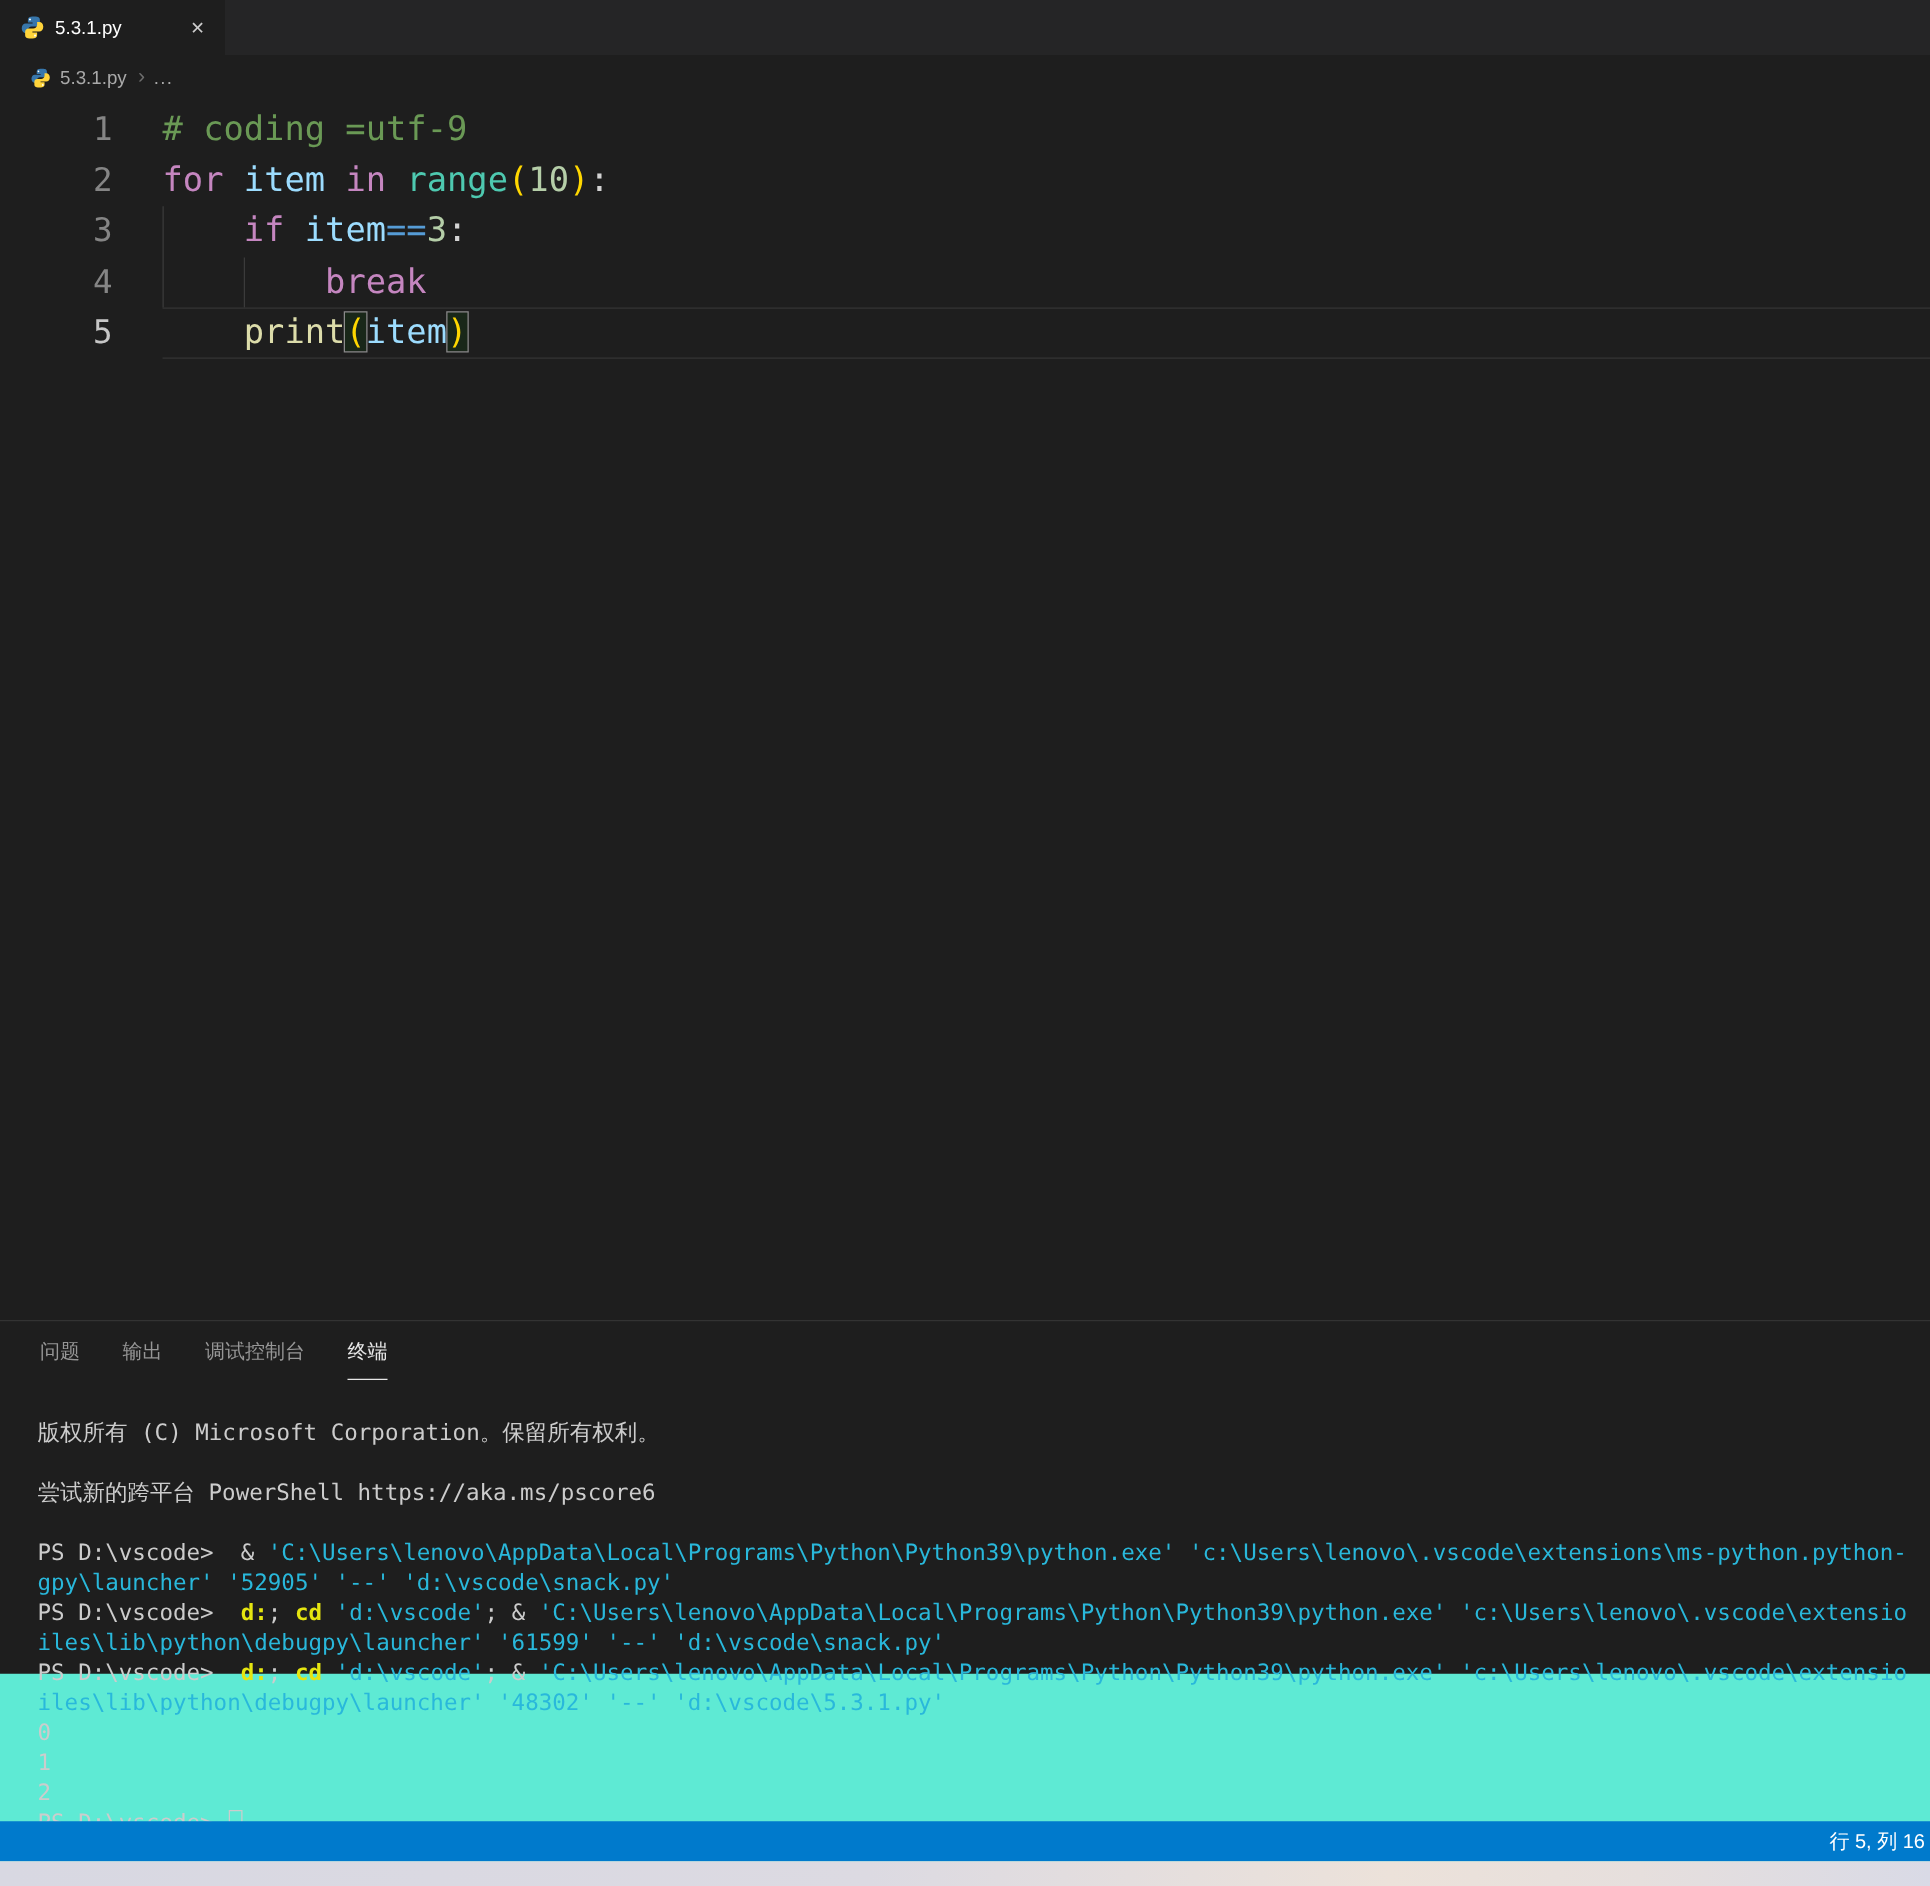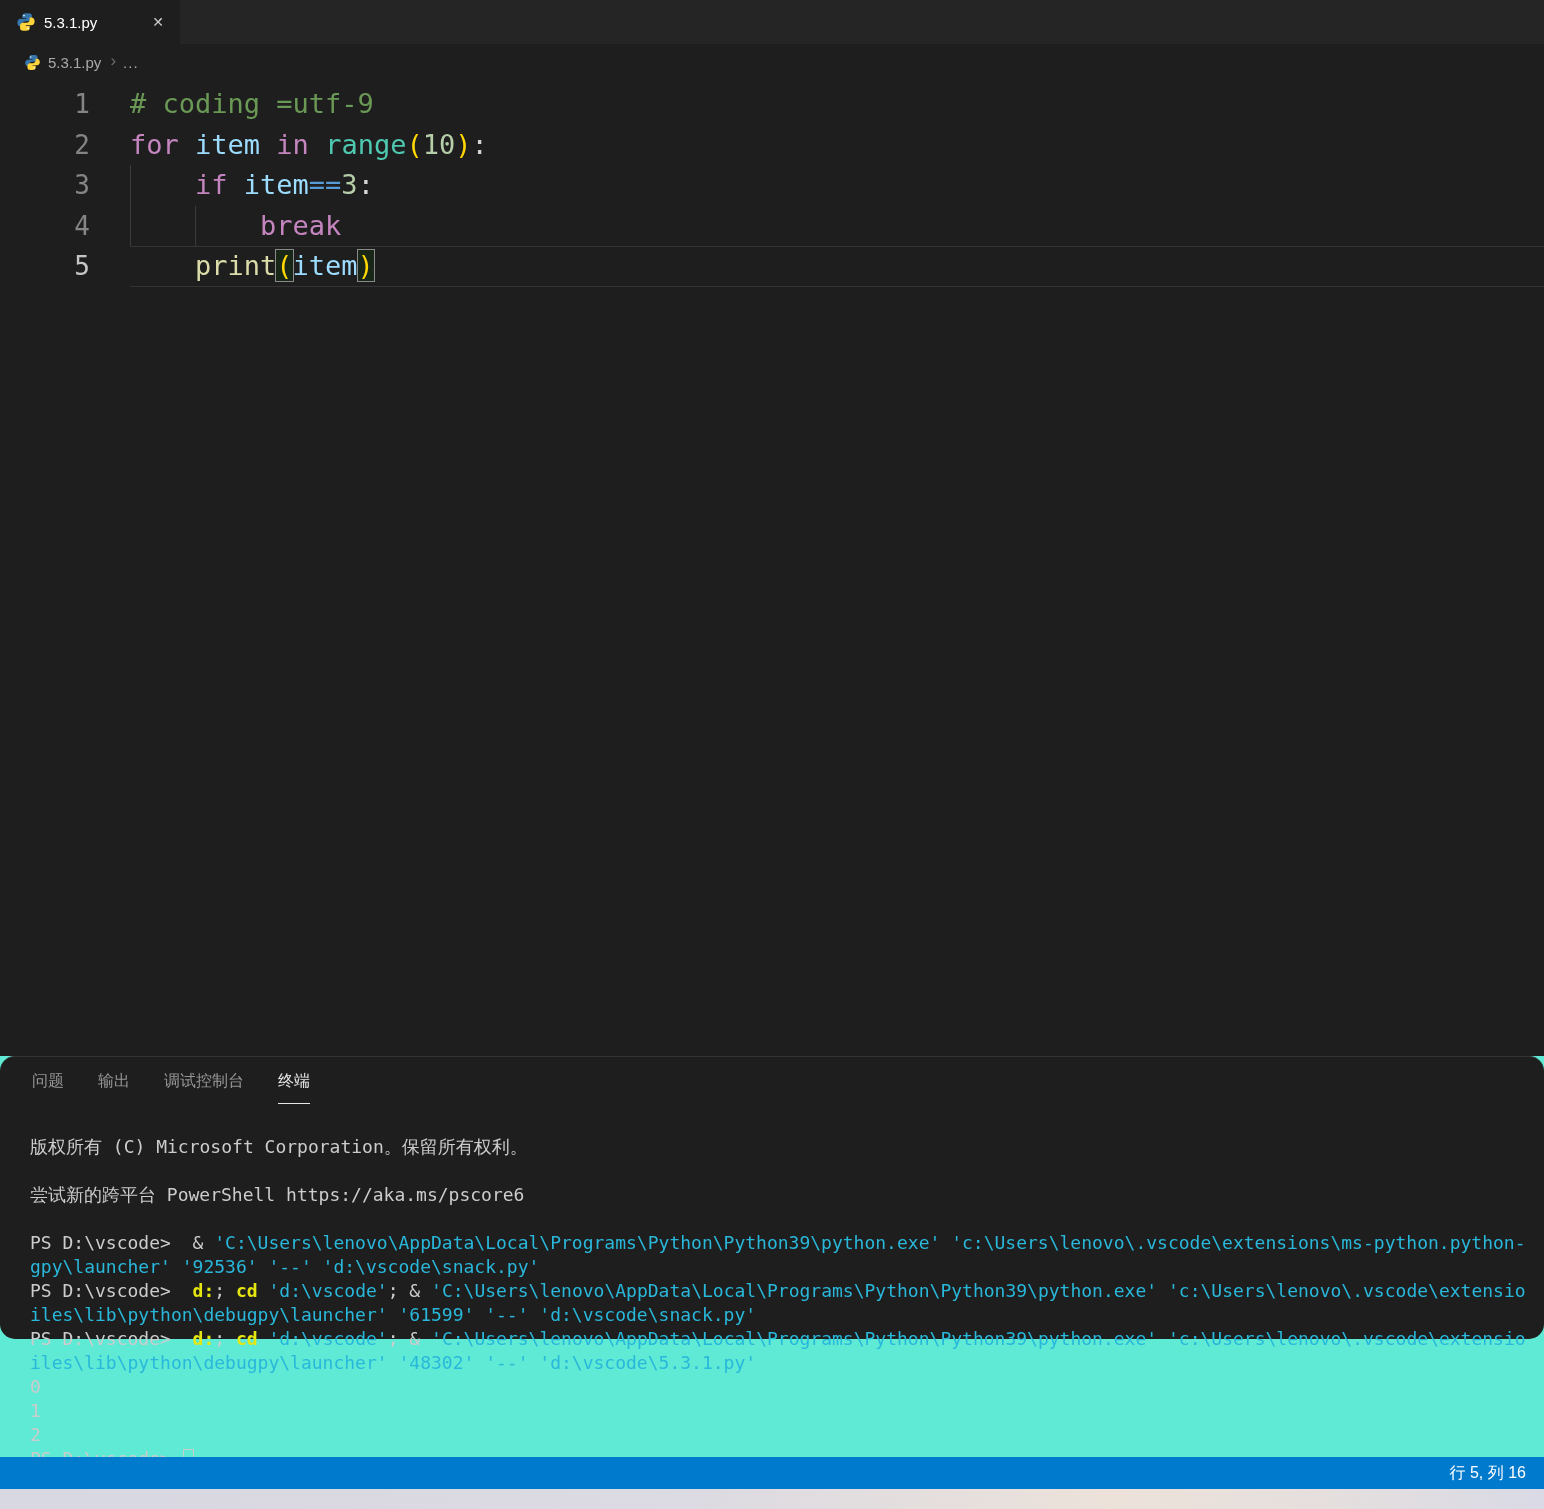--- a/index.html
+++ b/index.html
@@ -45,37 +45,37 @@
   .tk-br      { color:#ffd700; }
   .match { outline:1px solid #8a8a8a; background:rgba(0,100,0,0.14); }
   .indent-guide { position:absolute; width:1px; background:#3b3b3b; }
   .guide-1 { left:130px; top:85px; height:81px; }
   .guide-2 { left:195px; top:125.5px; height:40.5px; }
   .current-line-box { position:absolute; left:130px; right:0; top:166px; height:40.5px;
                       border-top:1px solid #343434; border-bottom:1px solid #343434; }
 
   
   .panel { position:absolute; left:0; top:1056px; width:100%; height:283px; background:#1e1e1e;
-           border-top:1px solid #333333;border-radius:15px; }
+           border-top:1px solid #333333; }
   .panel-tabs { position:absolute; left:32px; top:14px; display:flex; gap:34px; }
   .ptab { color:#969696; font-size:16px; padding-bottom:11px; cursor:pointer; white-space:nowrap; }
   .ptab.active { color:#e7e7e7; border-bottom:1.5px solid #e7e7e7; }
 
   .terminal { position:absolute; left:30px; top:78px; right:0; font-family:"DejaVu Sans Mono", monospace;
               font-size:18px; line-height:24px; }
   .tline { height:24px; white-space:pre; overflow:hidden; }
   .t-fg { color:#cccccc; }
   .t-cyan { color:#29b8db; }
   .t-yellow { color:#e5e510; font-weight:bold; }
   .t-cursor { display:inline-block; width:11px; height:20px; border:1.5px solid #cccccc;
               vertical-align:-4px; margin-left:1px; }
 
   
   .statusbar { position:absolute; left:0; top:1457px; width:100%; height:32px; background:#007acc;
-               display:flex; align-items:center; justify-content:flex-end; padding-right:18px; }
+               display:flex; align-items:center; justify-content:flex-end; padding-right:4px; }
   .cursor-pos { color:#ffffff; font-size:16px; cursor:pointer; white-space:nowrap; }
 
   
   .taskbar-strip { position:absolute; left:0; top:1489px; width:100%; height:20px;
     background:linear-gradient(90deg,#d8d8e2 0%,#dcdae2 45%,#ece2da 72%,#e6dfdd 85%,#d9dae6 100%); }
 </style>
 </head>
 <body>
 
 <div id="window">
@@ -143,21 +143,21 @@
         <div class="ptab">输出</div>
         <div class="ptab">调试控制台</div>
         <div class="ptab active">终端</div>
       </div>
     <div class="terminal" id="terminal">
         <div class="tline"><span class="t-fg">版权所有 (C) Microsoft Corporation。保留所有权利。</span></div>
         <div class="tline"></div>
         <div class="tline"><span class="t-fg">尝试新的跨平台 PowerShell https://aka.ms/pscore6</span></div>
         <div class="tline"></div>
         <div class="tline"><span class="t-fg">PS D:\vscode&gt;  &amp; </span><span class="t-cyan">'C:\Users\lenovo\AppData\Local\Programs\Python\Python39\python.exe'</span><span class="t-fg"> </span><span class="t-cyan">'c:\Users\lenovo\.vscode\extensions\ms-python.python-</span></div>
-        <div class="tline"><span class="t-cyan">gpy\launcher' '92536' '--' 'd:\vscode\snack.py'</span></div>
+        <div class="tline"><span class="t-cyan">gpy\launcher' '52905' '--' 'd:\vscode\snack.py'</span></div>
         <div class="tline"><span class="t-fg">PS D:\vscode&gt;  </span><span class="t-yellow">d:</span><span class="t-fg">; </span><span class="t-yellow">cd</span><span class="t-fg"> </span><span class="t-cyan">'d:\vscode'</span><span class="t-fg">; &amp; </span><span class="t-cyan">'C:\Users\lenovo\AppData\Local\Programs\Python\Python39\python.exe'</span><span class="t-fg"> </span><span class="t-cyan">'c:\Users\lenovo\.vscode\extensio</span></div>
         <div class="tline"><span class="t-cyan">iles\lib\python\debugpy\launcher' '61599' '--' 'd:\vscode\snack.py'</span></div>
         <div class="tline"><span class="t-fg">PS D:\vscode&gt;  </span><span class="t-yellow">d:</span><span class="t-fg">; </span><span class="t-yellow">cd</span><span class="t-fg"> </span><span class="t-cyan">'d:\vscode'</span><span class="t-fg">; &amp; </span><span class="t-cyan">'C:\Users\lenovo\AppData\Local\Programs\Python\Python39\python.exe'</span><span class="t-fg"> </span><span class="t-cyan">'c:\Users\lenovo\.vscode\extensio</span></div>
         <div class="tline"><span class="t-cyan">iles\lib\python\debugpy\launcher' '48302' '--' 'd:\vscode\5.3.1.py'</span></div>
         <div class="tline"><span class="t-fg">0</span></div>
         <div class="tline"><span class="t-fg">1</span></div>
         <div class="tline"><span class="t-fg">2</span></div>
         <div class="tline"><span class="t-fg">PS D:\vscode&gt; </span><span class="t-cursor"></span></div>
       </div>
   </div>

